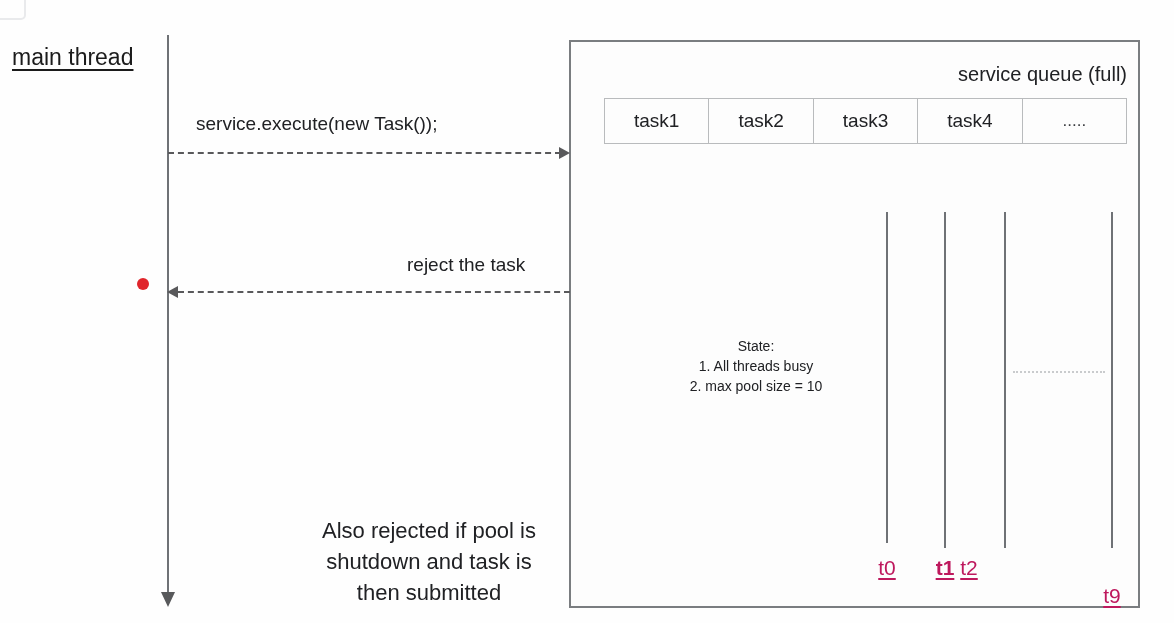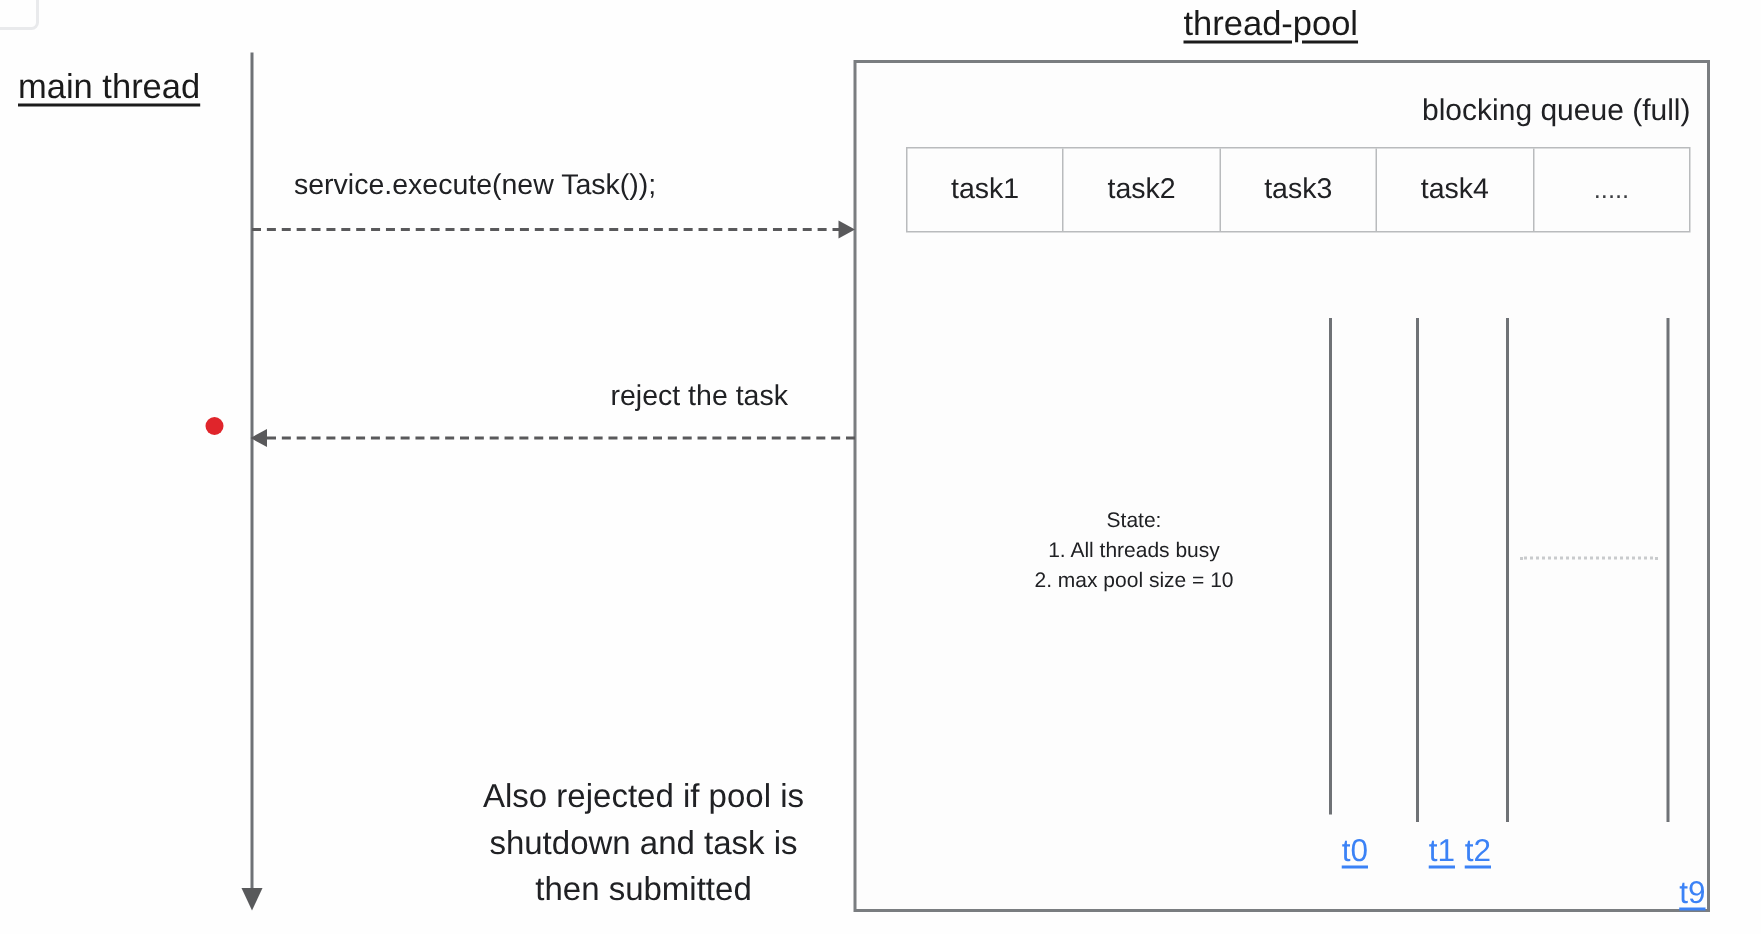--- a/index.html
+++ b/index.html
@@ -62,21 +62,21 @@
     background: #fdfdfd;
     box-sizing: border-box;
   }
 
   
   .queue {
     position: absolute;
     left: 604px;
     top: 98px;
     width: 523px;
-    height: 57px;
+    height: 46px;
     display: flex;
     box-sizing: border-box;
     border: 1px solid #b9bbbd;
     background: #fdfdfd;
   }
   .queue-cell {
     flex: 1 1 0;
     border-right: 1px solid #b9bbbd;
     display: flex;
     align-items: center;
@@ -153,25 +153,25 @@
 
   
   .worker-line {
     position: absolute;
     width: 2px;
     background: #6f7276;
   }
   .worker-label {
     position: absolute;
     font-size: 21px;
-    color: #3b82f6;
+    color: #be185d;
     text-decoration: underline;
     text-underline-offset: 3px;
     white-space: pre;
-    text-align: right;
+    text-align: center;
   }
   .worker-gap-dots {
     position: absolute;
     height: 0;
     border-top: 2px dotted #c9cbcd;
   }
 
   
   .msg-caption {
     position: absolute;
@@ -207,25 +207,24 @@
 
   <div class="corner-artifact"></div>
 
   <div class="heading" style="left:12px; top:44px;">main thread</div>
 
   <div class="lifeline"></div>
   <div class="lifeline-arrow"></div>
 
   <div class="red-dot"></div>
 
-  <div class="heading" style="left:789px; top:2px;">thread-pool</div>
 
   <div class="pool-box"></div>
 
-  <div class="txt queue-label">blocking queue (full)</div>
+  <div class="txt queue-label">service queue (full)</div>
 
   <div class="queue">
     <div class="queue-cell">task1</div>
     <div class="queue-cell">task2</div>
     <div class="queue-cell">task3</div>
     <div class="queue-cell">task4</div>
     <div class="queue-cell ellipsis">.....</div>
   </div>
 
   <div class="msg-caption" style="left:180px; top:113px;">service.execute(new Task());</div>
@@ -249,17 +248,17 @@
   </div>
 
   <div class="worker-line" style="left:886px; top:212px; height:331px;"></div>
   <div class="worker-line" style="left:944px; top:212px; height:336px;"></div>
   <div class="worker-line" style="left:1004px; top:212px; height:336px;"></div>
   <div class="worker-line" style="left:1111px; top:212px; height:336px;"></div>
 
   <div class="worker-gap-dots" style="left:1013px; top:371px; width:92px;"></div>
 
   <div class="worker-label" style="left:862px; top:556px; width:50px;">t0</div>
-  <div class="worker-label" style="left:920px; top:556px; width:50px;">t1</div>
+  <div class="worker-label" style="left:920px; top:556px; width:50px;font-weight:bold;">t1</div>
   <div class="worker-label" style="left:944px; top:556px; width:50px;text-decoration:underline;">t2</div>
   <div class="worker-label" style="left:1087px; top:556px; width:50px;margin-top:28px;">t9</div>
 
 </div>
 
 </body></html>

